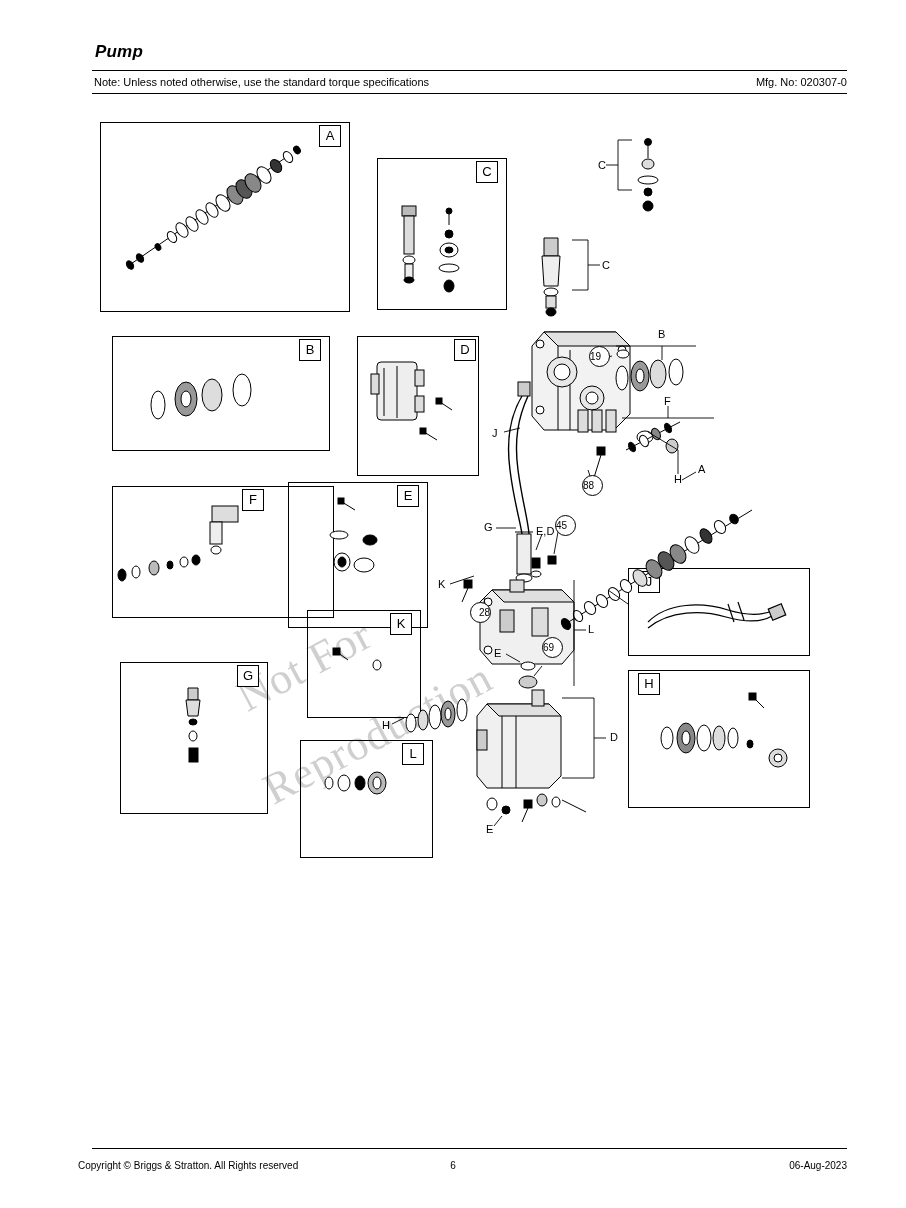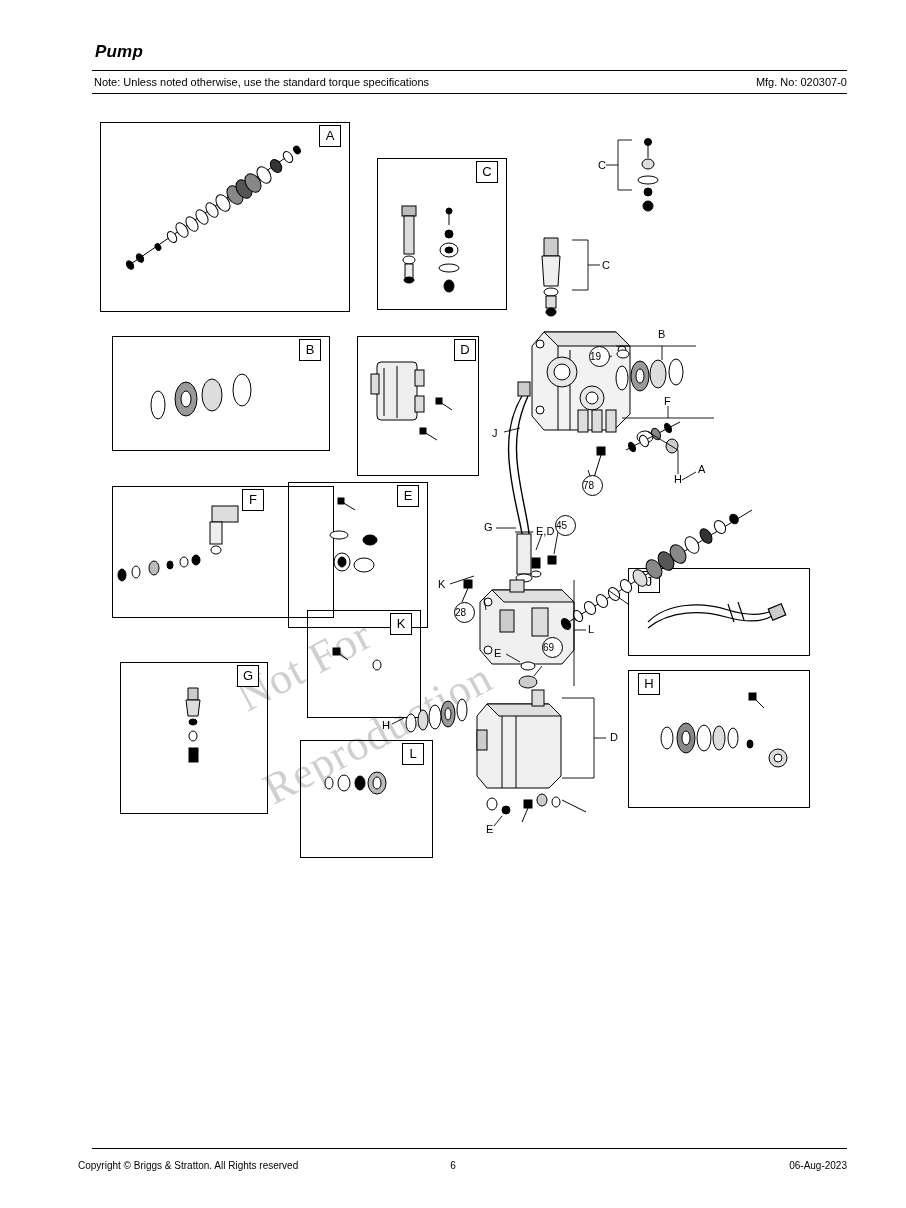--- a/index.html
+++ b/index.html
@@ -495,23 +495,23 @@
     <div class="lbl" style="left:392px; top:412px;">G</div>
     <div class="lbl" style="left:444px; top:416px;">E,D</div>
     <div class="lbl" style="left:346px; top:469px;">K</div>
     <div class="lbl" style="left:496px; top:514px;">L</div>
     <div class="lbl" style="left:402px; top:538px;">E</div>
     <div class="lbl" style="left:290px; top:610px;">H</div>
     <div class="lbl" style="left:518px; top:622px;">D</div>
     <div class="lbl" style="left:394px; top:714px;">E</div>
 
     <div class="callout" style="left:497px; top:236px;">19</div>
-    <div class="callout" style="left:490px; top:365px;">78</div>
+    <div class="callout" style="left:490px; top:365px;">88</div>
     <div class="callout" style="left:463px; top:405px;">45</div>
-    <div class="callout" style="left:362px; top:492px;">28</div>
+    <div class="callout" style="left:378px; top:492px;padding-left:8px;">28</div>
     <div class="callout" style="left:450px; top:527px;">69</div>
 
   </div>
 
   <div class="rule rule-foot"></div>
   <div class="foot-left">Copyright ©  Briggs &amp; Stratton. All Rights reserved</div>
   <div class="foot-center">6</div>
   <div class="foot-right">06-Aug-2023</div>
 
 </div>

